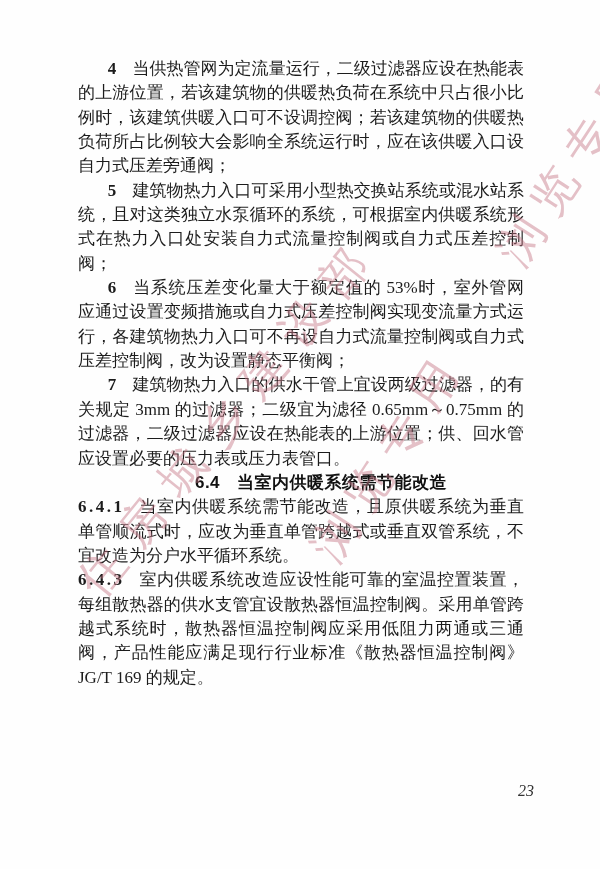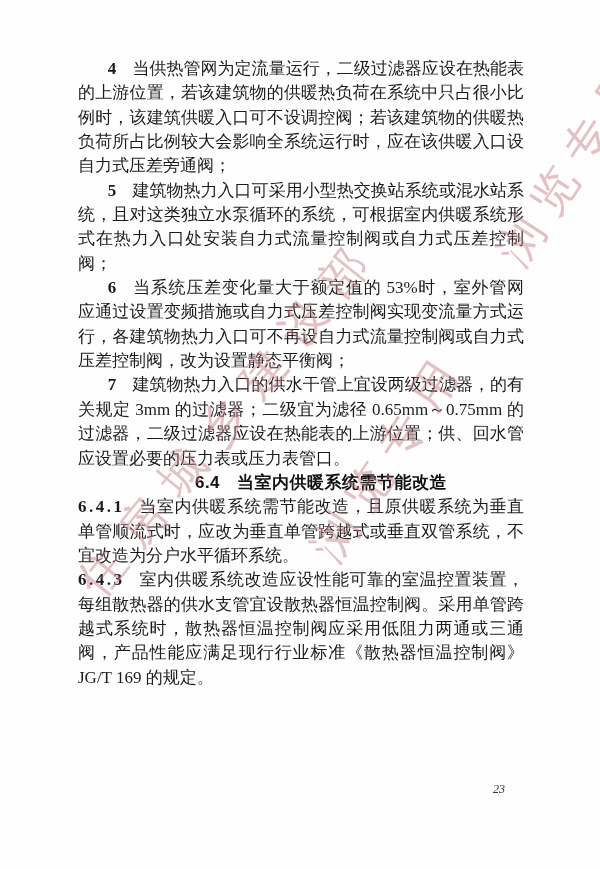--- a/index.html
+++ b/index.html
@@ -17,22 +17,22 @@
   p.item{text-indent:1.75em;}
   p.item b.inum{font-weight:700;margin-right:0.95em;}
   .section-heading{
     margin:10px 0 14px 0;text-align:center;text-indent:0;
     font-family:"Liberation Sans","DejaVu Sans",sans-serif;
     font-weight:700;font-size:17px;letter-spacing:0.5px;color:#111;
   }
   .section-heading .hnum{margin-right:1em;padding-left:40px;}
   p.clause b.cnum{font-weight:700;letter-spacing:2.5px;margin-right:0.85em;}
   .page-number{
-    position:absolute;left:493px;top:782px;
-    font-size:12px;font-style:italic;color:#333;
+    position:absolute;left:518px;top:782px;
+    font-size:16px;font-style:italic;color:#333;
   }
   .watermark-layer{
     position:absolute;left:0;top:0;width:600px;height:869px;
     pointer-events:none;z-index:5;
   }
   .wm{
     position:absolute;white-space:nowrap;
     font-family:"Liberation Serif","DejaVu Serif",serif;
     color:rgba(198,118,132,0.45);
     font-size:46px;

